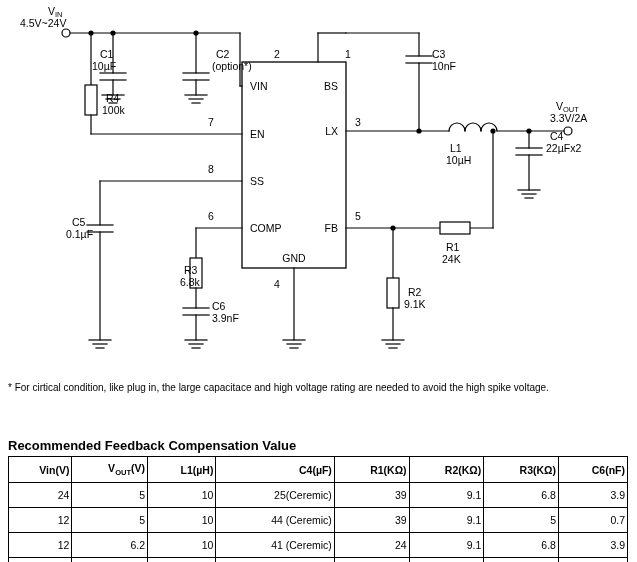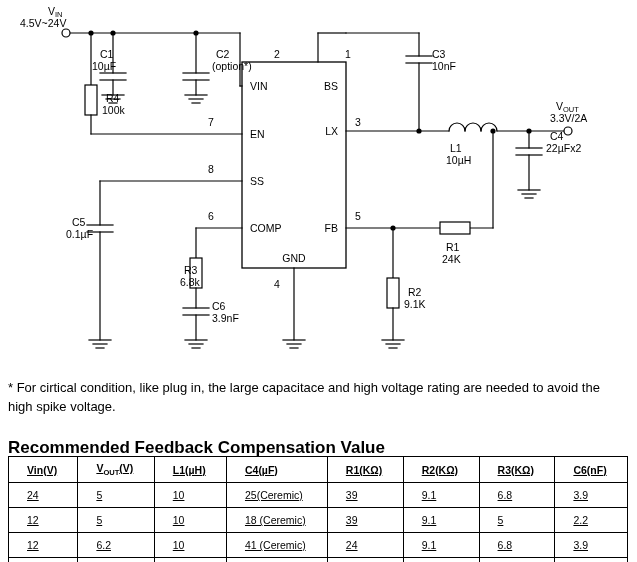--- a/index.html
+++ b/index.html
@@ -8,38 +8,37 @@
     background:#ffffff;
     font-family:"Liberation Sans", sans-serif;
     color:#000;
     position:relative;
     overflow:hidden;
   }
   .schematic{position:absolute;left:0;top:0;width:637px;height:370px;}
   .schematic svg{display:block;}
   .note{
     position:absolute;left:8px;top:378px;width:620px;
-    font-size:13px;line-height:19px;color:#000;
+    font-size:10px;line-height:19px;color:#000;
   }
   .tbl-title{
     position:absolute;left:8px;top:438px;
-    font-size:17px;font-weight:bold;
+    font-size:13px;font-weight:bold;
   }
   table.rec{
     position:absolute;left:8px;top:456px;
     border-collapse:collapse;
     width:620px;
     font-size:10.5px;
   }
   table.rec th, table.rec td{
     border:1px solid #000;
-    text-align:left;
-    padding:5px 18px;
+    text-align:right;
+    padding:5px 2px;
     height:14px;
-    text-decoration:underline;
   }
   table.rec th{font-weight:bold;}
   .sub{font-size:0.72em;vertical-align:sub;}
 </style>
 </head>
 <body>
 
 <div class="schematic">
 <svg width="637" height="370" viewBox="0 0 637 370" xmlns="http://www.w3.org/2000/svg">
   <g fill="none" stroke="#000" stroke-width="1.2" stroke-linecap="square">
@@ -222,25 +221,25 @@
       <td>25(Ceremic)</td>
       <td>39</td>
       <td>9.1</td>
       <td>6.8</td>
       <td>3.9</td>
     </tr>
     <tr>
       <td>12</td>
       <td>5</td>
       <td>10</td>
-      <td>18 (Ceremic)</td>
+      <td>44 (Ceremic)</td>
       <td>39</td>
       <td>9.1</td>
       <td>5</td>
-      <td>2.2</td>
+      <td>0.7</td>
     </tr>
     <tr>
       <td>12</td>
       <td>6.2</td>
       <td>10</td>
       <td>41 (Ceremic)</td>
       <td>24</td>
       <td>9.1</td>
       <td>6.8</td>
       <td>3.9</td>

